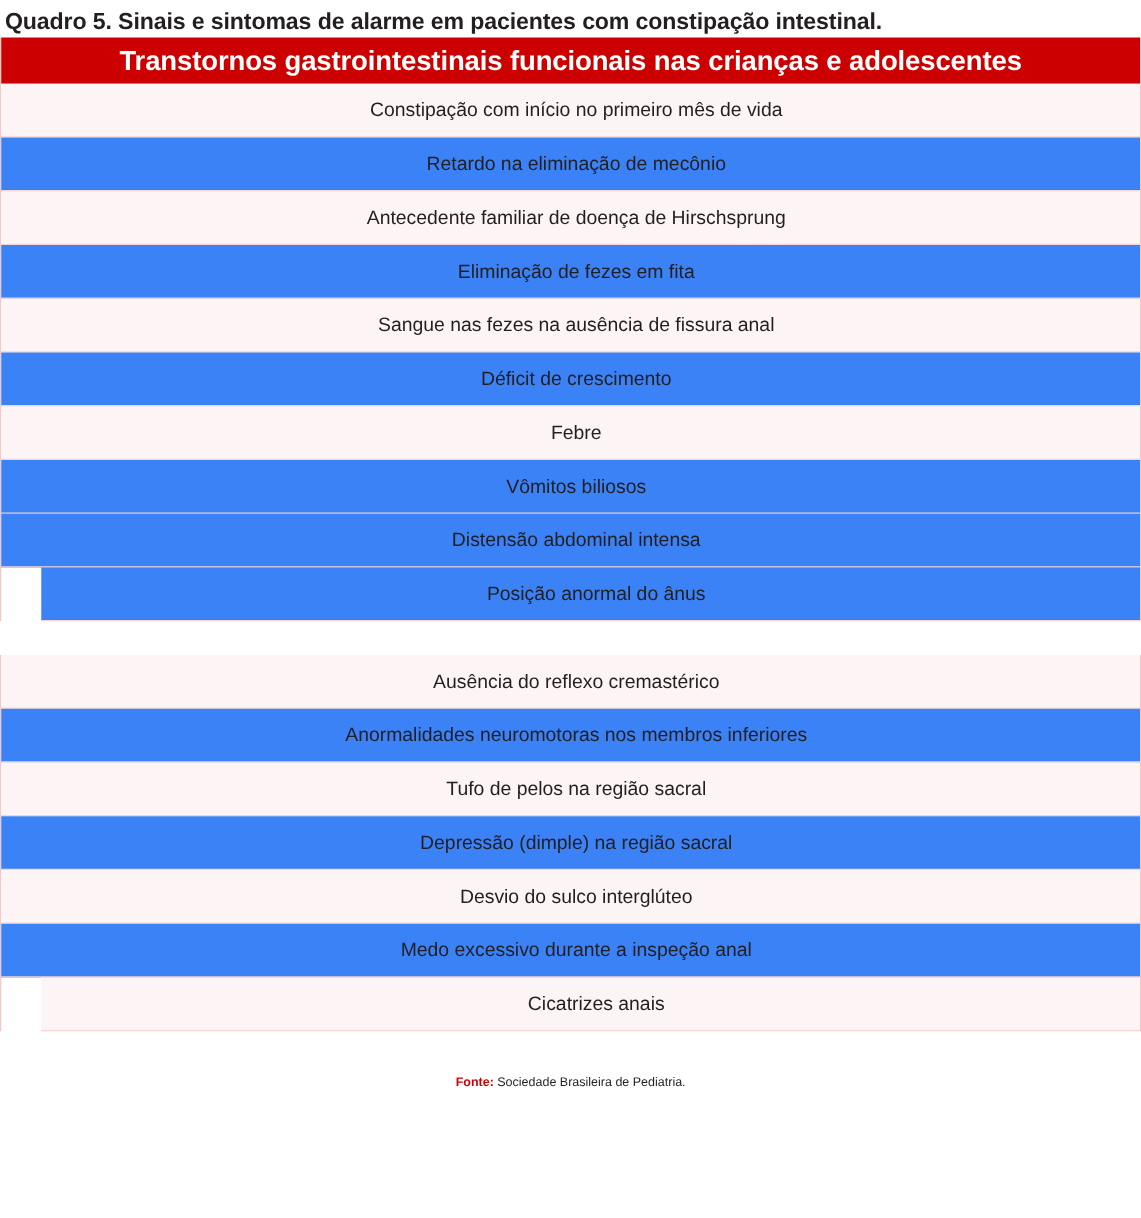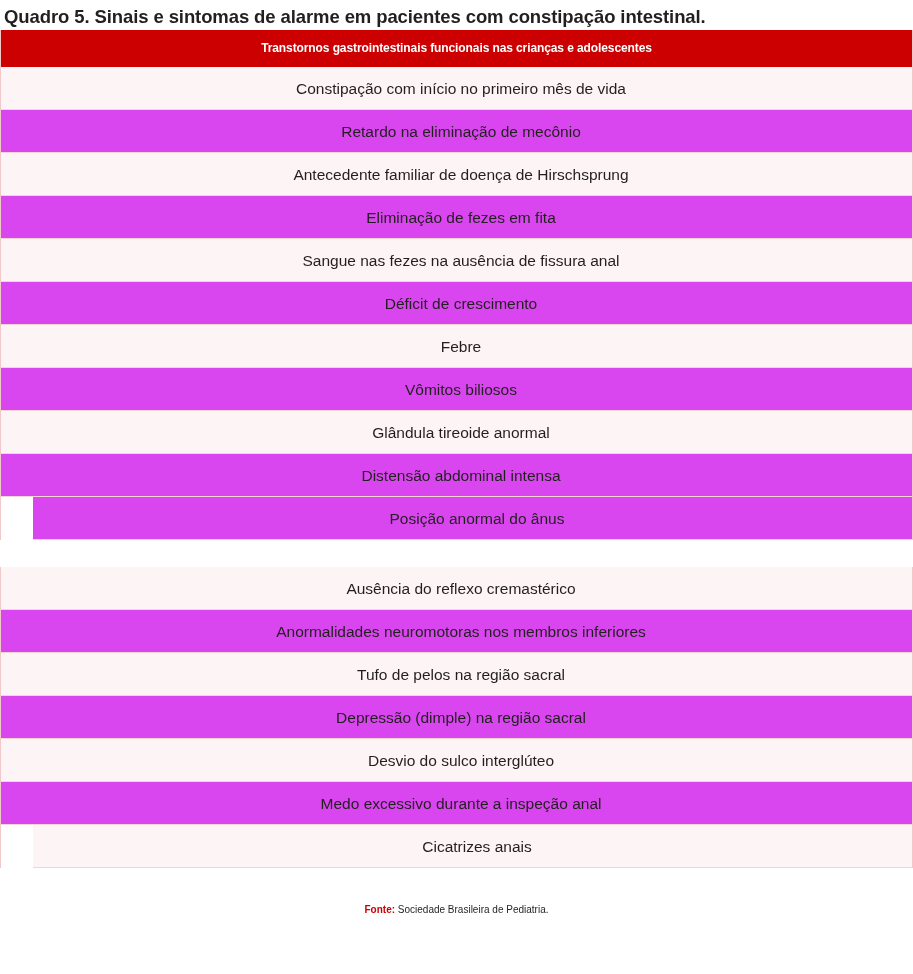--- a/index.html
+++ b/index.html
@@ -38,21 +38,21 @@
   .table-block {
     border-left: 1px solid #f2c9c9;
     border-right: 1px solid #f2c9c9;
     box-sizing: border-box;
     width: 913px;
   }
 
   .head-band {
     background: #cc0000;
     color: #ffffff;
-    font-size: 12px;
+    font-size: 22px;
     font-weight: bold;
     text-align: center;
     height: 37px;
     line-height: 37px;
     letter-spacing: -0.1px;
     white-space: nowrap;
     overflow: hidden;
   }
 
   .row {
@@ -61,21 +61,21 @@
     text-align: center;
     font-size: 15.5px;
     color: #231f20;
     border-bottom: 1px solid #f6d4d4;
     box-sizing: border-box;
     white-space: nowrap;
     overflow: hidden;
     padding-left: 9px;
   }
   .row.tint  { background: #fdf5f5; }
-  .row.plain { background: #d946ef; }
+  .row.plain { background: #3b82f6; }
   .row.last  { border-bottom: 1px solid #f6d4d4; margin-left: 32px; }
 
   
   .block-gap {
     height: 27px;
     background: #ffffff;
   }
 
   
   .source {
@@ -101,21 +101,20 @@
     <div class="head-band">Transtornos gastrointestinais funcionais nas crianças e adolescentes</div>
     <div id="body-one">
         <div class="row tint">Constipação com início no primeiro mês de vida</div>
         <div class="row plain">Retardo na eliminação de mecônio</div>
         <div class="row tint">Antecedente familiar de doença de Hirschsprung</div>
         <div class="row plain">Eliminação de fezes em fita</div>
         <div class="row tint">Sangue nas fezes na ausência de fissura anal</div>
         <div class="row plain">Déficit de crescimento</div>
         <div class="row tint">Febre</div>
         <div class="row plain">Vômitos biliosos</div>
-        <div class="row tint">Glândula tireoide anormal</div>
         <div class="row plain">Distensão abdominal intensa</div>
         <div class="row plain last">Posição anormal do ânus</div>
       </div>
   </div>
 
   <div class="block-gap"></div>
 
   <div class="table-block">
     <div id="body-two">
         <div class="row tint">Ausência do reflexo cremastérico</div>

